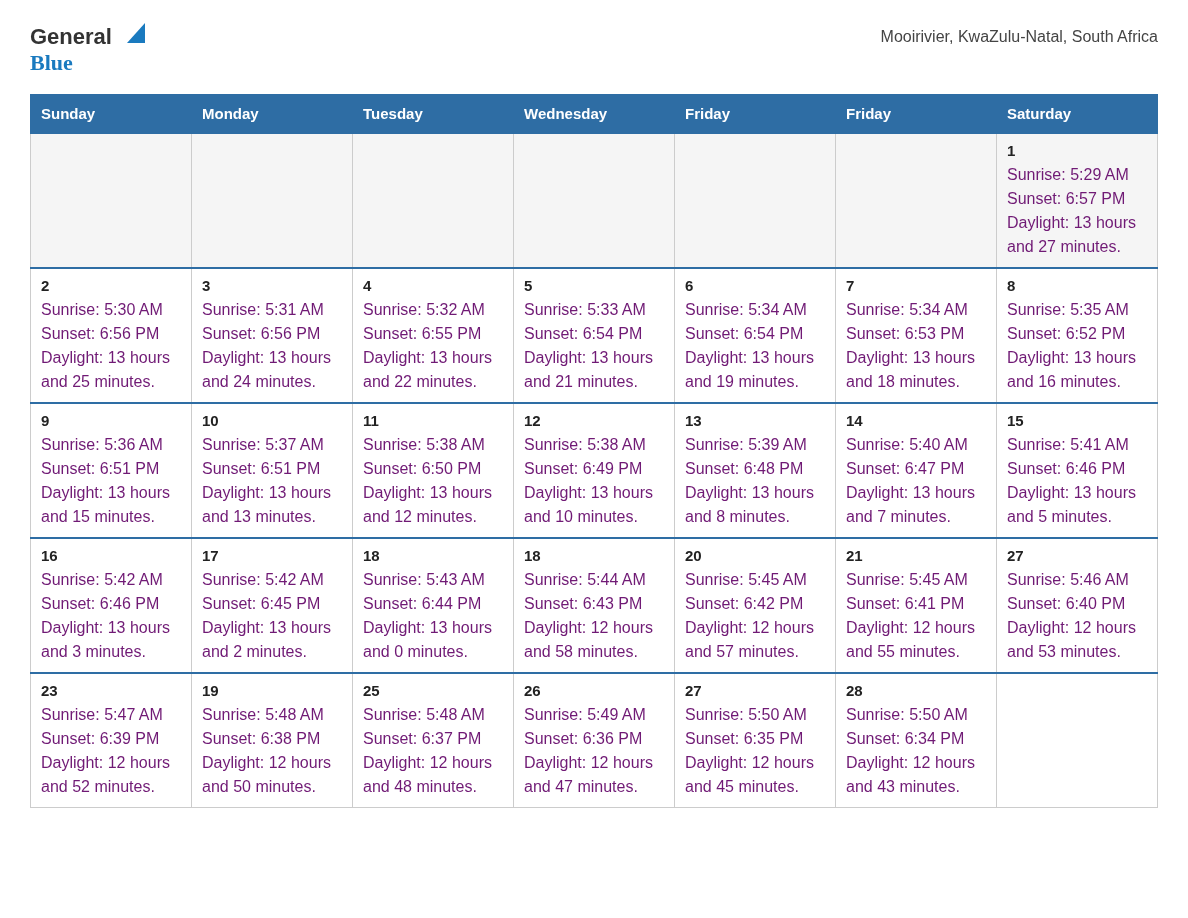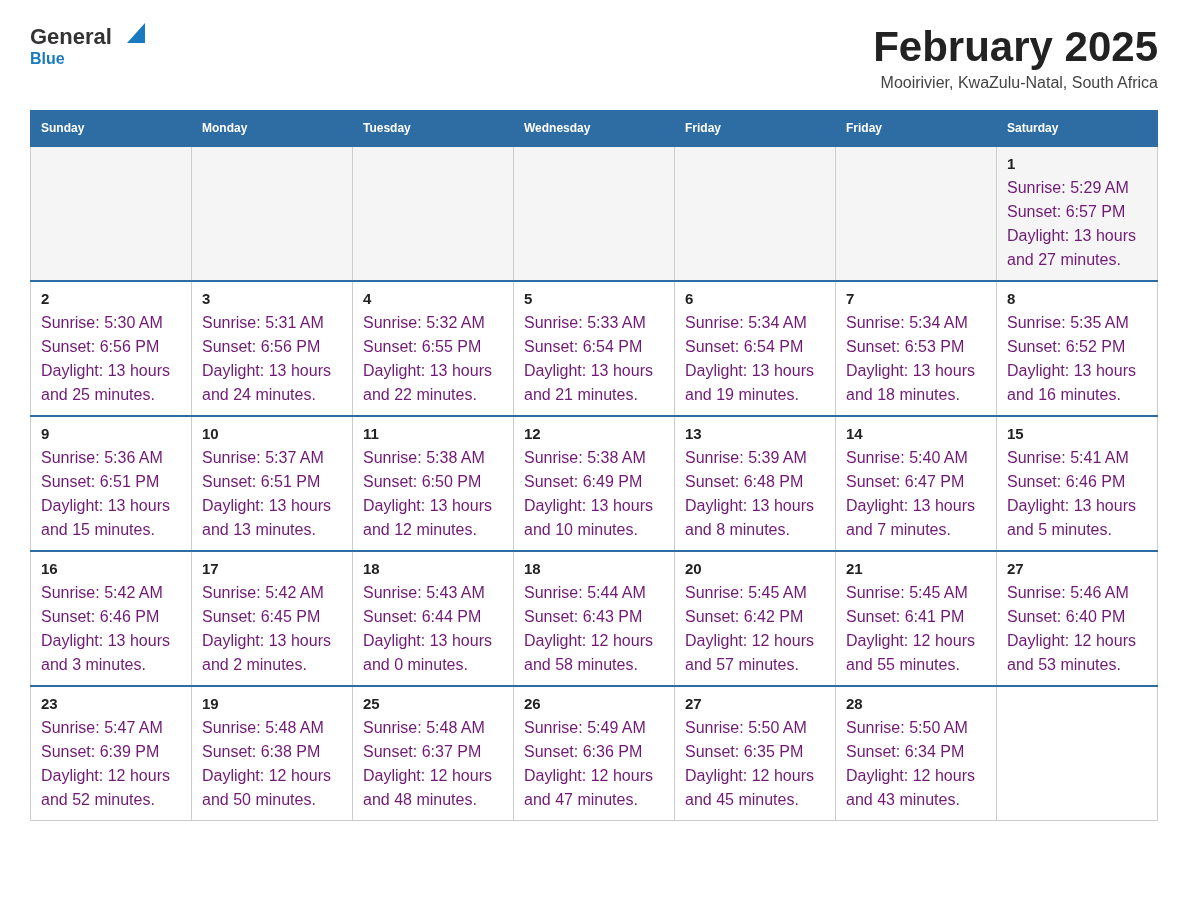--- a/index.html
+++ b/index.html
@@ -19,23 +19,24 @@
     .logo {
       display: flex;
       align-items: center;
     }
     .logo-text-general {
       font-size: 22px;
       font-weight: bold;
       color: #333;
     }
     .logo-text-blue {
-      font-size: 16px;
+      font-size: 22px;
       font-weight: bold;
       color: #1a7abf;
+      font-family: Liberation Serif, serif;
     }
     .logo-wrapper {
       display: flex;
       flex-direction: column;
     }
     .logo-top {
       display: flex;
       align-items: center;
       gap: 12px;
     }
@@ -54,21 +55,21 @@
       margin-top: 4px;
     }
     .calendar {
       width: 100%;
       border-collapse: collapse;
       border: 1px solid #bbb;
     }
     .calendar th {
       background-color: #2e6da4;
       color: #fff;
-      font-size: 12px;
+      font-size: 15px;
       font-weight: bold;
       padding: 10px 10px;
       text-align: left;
       border: 1px solid #2e6da4;
     }
     .calendar td {
       vertical-align: top;
       padding: 8px 10px;
       border: 1px solid #ccc;
       width: calc(100% / 7);
@@ -113,21 +114,20 @@
             <polygon points="0,20 18,0 18,20" fill="#1a7abf"></polygon>
           </svg>
         </div>
       </div>
       <div>
         <span class="logo-text-blue">Blue</span>
       </div>
     </div>
   </div>
   <div class="title-section">
-    <div class="calendar-title">February 2025</div>
     <div class="calendar-subtitle">Mooirivier, KwaZulu-Natal, South Africa</div>
   </div>
 </div>
 
 <table class="calendar">
   <thead>
     <tr>
     <th>Sunday</th>
         <th>Monday</th>
         <th>Tuesday</th>

